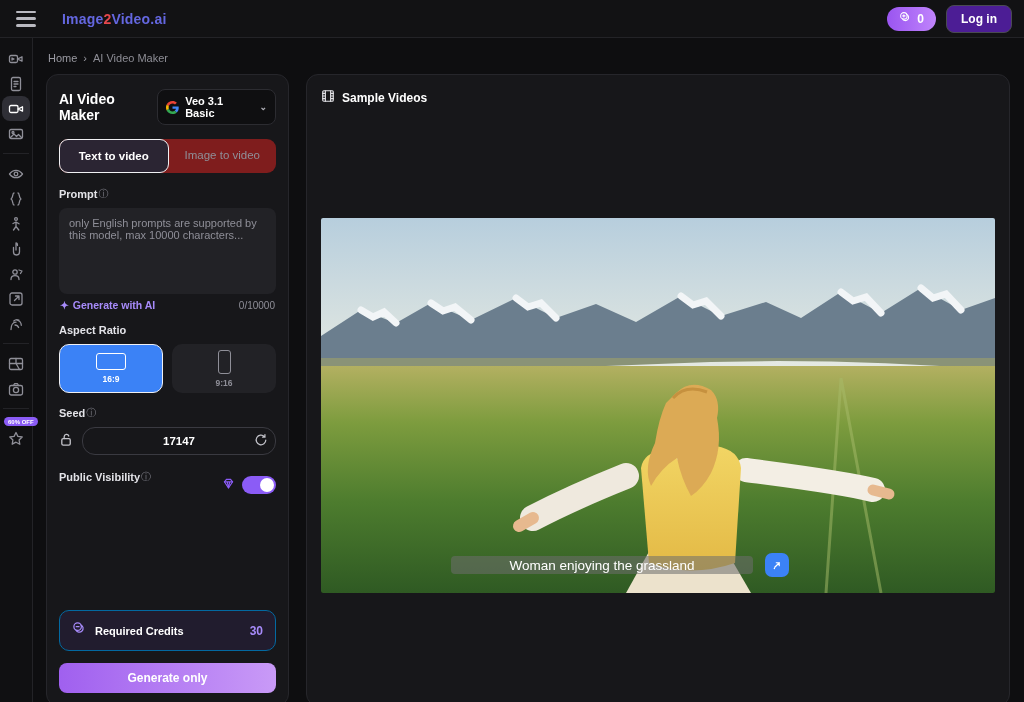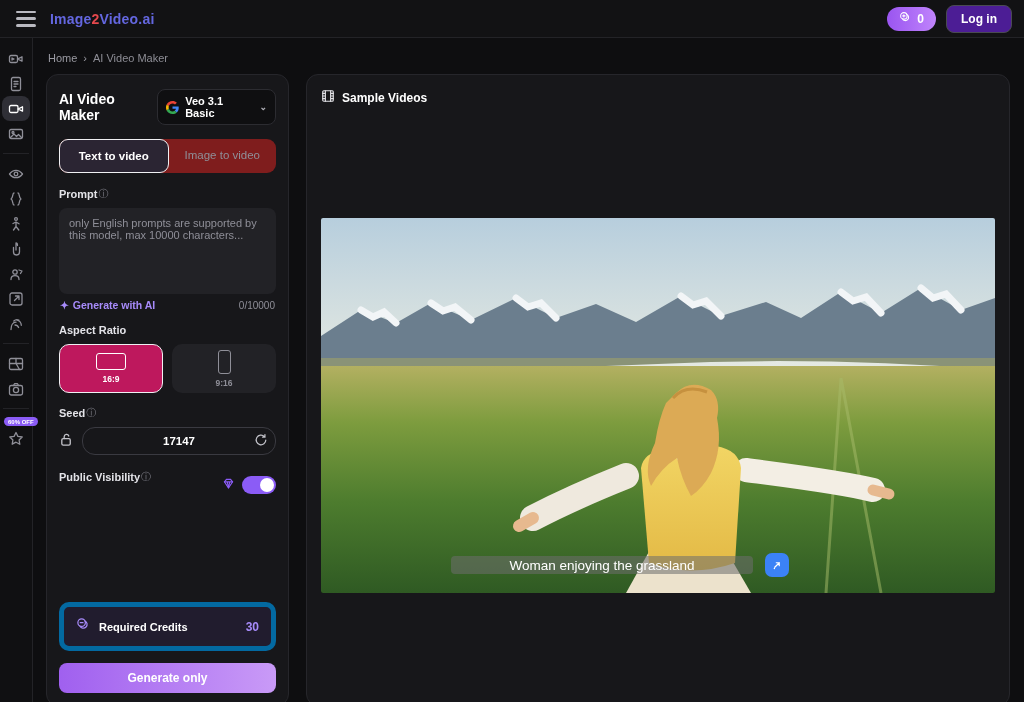--- a/index.html
+++ b/index.html
@@ -5,21 +5,21 @@
   * { margin:0; padding:0; box-sizing:border-box; }
   html,body { width:1024px; height:702px; overflow:hidden; background:#0e0e10;
     font-family:"Liberation Sans", sans-serif; color:#e7e7ea; }
 
   
   .topbar { height:38px; display:flex; align-items:center; padding:0 12px;
     background:#121214; border-bottom:1px solid #232327; }
   .hamburger { width:20px; height:16px; display:flex; flex-direction:column;
     justify-content:space-between; cursor:pointer; margin:0 14px 0 4px; }
   .hamburger span { height:2.5px; background:#b9b9c0; border-radius:2px; }
-  .logo { font-weight:bold; font-size:14px; letter-spacing:.2px; }
+  .logo { font-weight:bold; font-size:14px; letter-spacing:.2px;margin-left:12px; }
   .logo .lp { color:#6467e0; } .logo .lr { color:#e5484d; }
   .topbar .spacer { flex:1; }
   .credits-pill { display:flex; align-items:center; gap:5px;
     background:linear-gradient(90deg,#9a55f0,#c084fc); color:#fff; font-size:12px;
     font-weight:bold; border-radius:999px; padding:4px 12px; margin-right:10px; }
   .login-btn { background:#4c1d95; border:1px solid #4a4a52; color:#fff;
     font-size:12px; font-weight:bold; border-radius:8px; padding:6px 14px; cursor:pointer; }
 
   
   .shell { display:flex; height:664px; }
@@ -60,42 +60,42 @@
     font-family:"Liberation Sans", sans-serif; }
   .prompt-box::placeholder { color:#8f8f98; }
   .gen-row { display:flex; justify-content:space-between; align-items:center; margin:5px 1px 13px; }
   .gen-ai { color:#a78bfa; font-size:10.5px; font-weight:bold; display:flex; gap:4px;
     align-items:center; cursor:pointer; }
   .counter { color:#8f8f98; font-size:10px; }
   .ar-cards { display:flex; gap:9px; margin-bottom:13px; }
   .ar-card { flex:1; height:49px; background:#222226; border-radius:10px; display:flex;
     flex-direction:column; align-items:center; justify-content:center; gap:4px; cursor:pointer;
     border:1.5px solid transparent; color:#8f8f98; }
-  .ar-card.active { background:#be185d; border-color:#f0f0f3; color:#fff; }
+  .ar-card.active { background:#3b82f6; border-color:#f0f0f3; color:#fff; }
   .ar-rect-l { width:30px; height:17px; border:1.5px solid currentColor; border-radius:3px; }
   .ar-rect-p { width:13px; height:24px; border:1.5px solid currentColor; border-radius:3px; }
   .ar-label { font-size:8.5px; font-weight:bold; }
   .seed-row { display:flex; align-items:center; gap:8px; margin-bottom:15px; }
   .seed-input-wrap { flex:1; position:relative; }
   .seed-input { width:100%; background:transparent; border:1px solid #3a3a41; border-radius:13px;
     height:28px; color:#fff; font-size:11.5px; font-weight:bold; text-align:center;
     font-family:"Liberation Sans", sans-serif; }
   .seed-refresh { position:absolute; right:8px; top:6px; cursor:pointer; color:#c3c3ca; }
   .lock-icon, .seed-refresh svg, .gem-icon svg { stroke:currentColor; fill:none;
     stroke-width:1.4; stroke-linecap:round; }
   .lock-icon { color:#c3c3ca; }
   .vis-row { display:flex; align-items:center; justify-content:space-between; }
   .vis-right { display:flex; align-items:center; gap:7px; }
   .gem-icon { color:#8b5cf6; }
   .toggle { width:34px; height:18px; background:#8b5cf6; border-radius:999px; position:relative; cursor:pointer; }
   .toggle .knob { position:absolute; right:2px; top:2px; width:14px; height:14px;
     background:#fff; border-radius:50%; }
   .flex-grow { flex:1; }
   .credits-box { display:flex; align-items:center; gap:8px; background:#211c2e;
-    border:5px solid #0369a1; border-radius:10px; padding:10px 12px; margin-bottom:12px; }
+    border:1px solid #0369a1; border-radius:10px; padding:10px 12px; margin-bottom:12px; }
   .credits-box .clabel { flex:1; font-size:11px; font-weight:bold; color:#fff; }
   .credits-box .cval { font-size:12px; font-weight:bold; color:#a78bfa; }
   .coins-icon { color:#a78bfa; }
   .coins-icon svg, .film-icon svg { stroke:currentColor; fill:none; stroke-width:1.3; stroke-linecap:round; }
   .generate-btn { height:30px; border:none; border-radius:8px; cursor:pointer;
     background:linear-gradient(90deg,#a060ef,#c99af7); color:#fff; font-size:12px;
     font-weight:bold; font-family:"Liberation Sans", sans-serif; }
 
   
   .right { flex:1; padding:14px; display:flex; flex-direction:column; overflow:hidden; }

